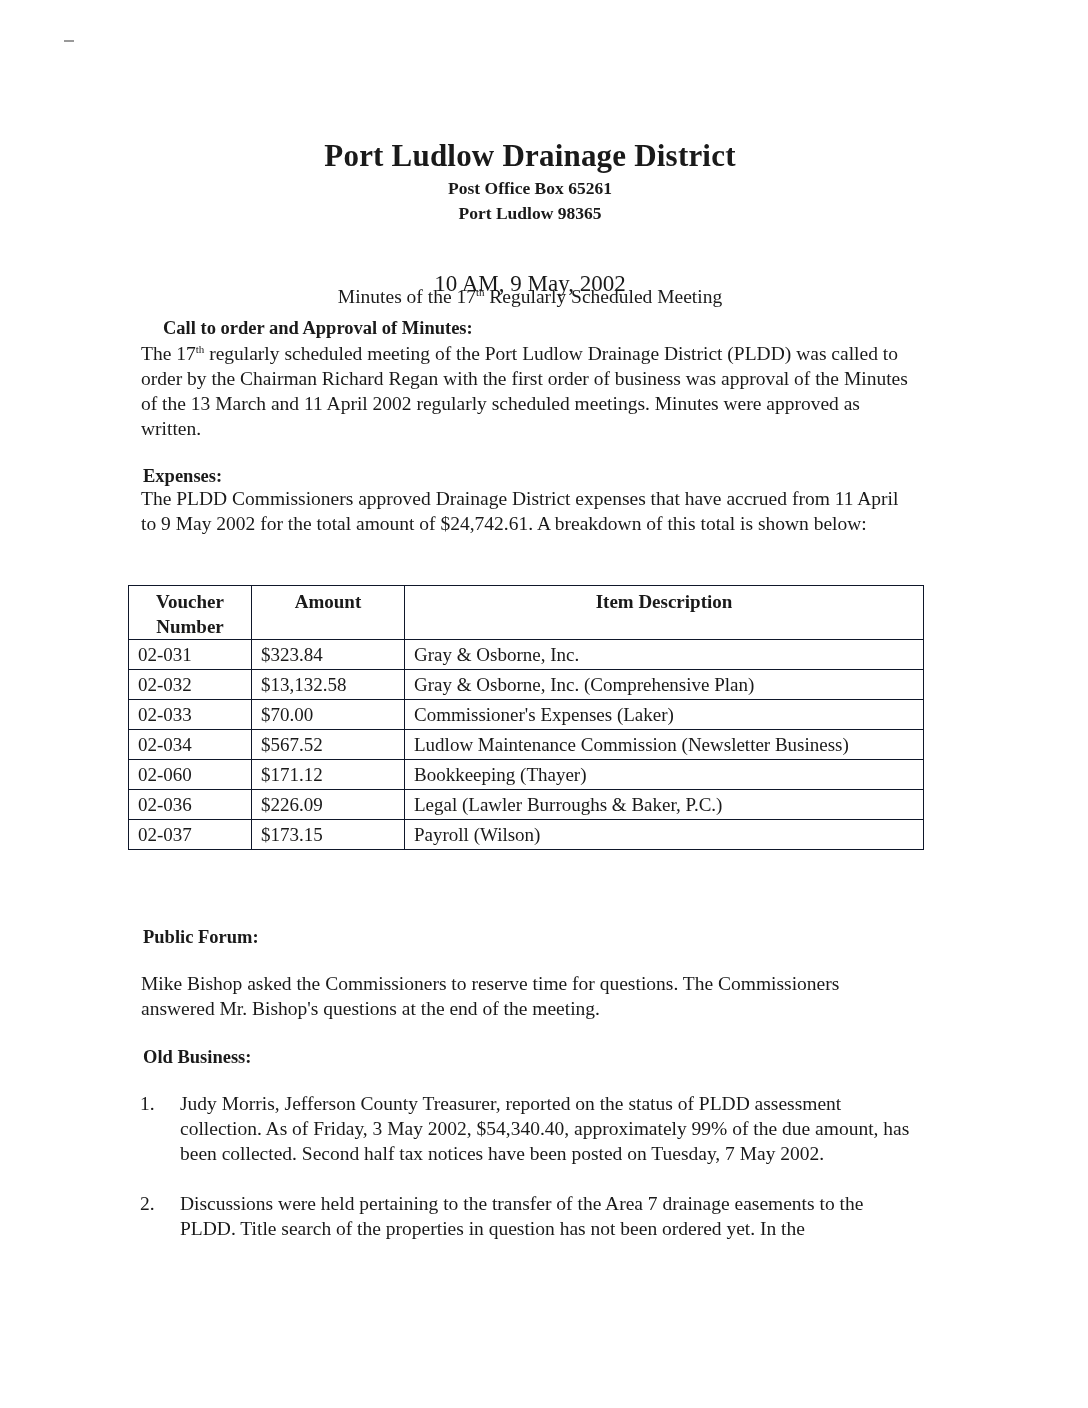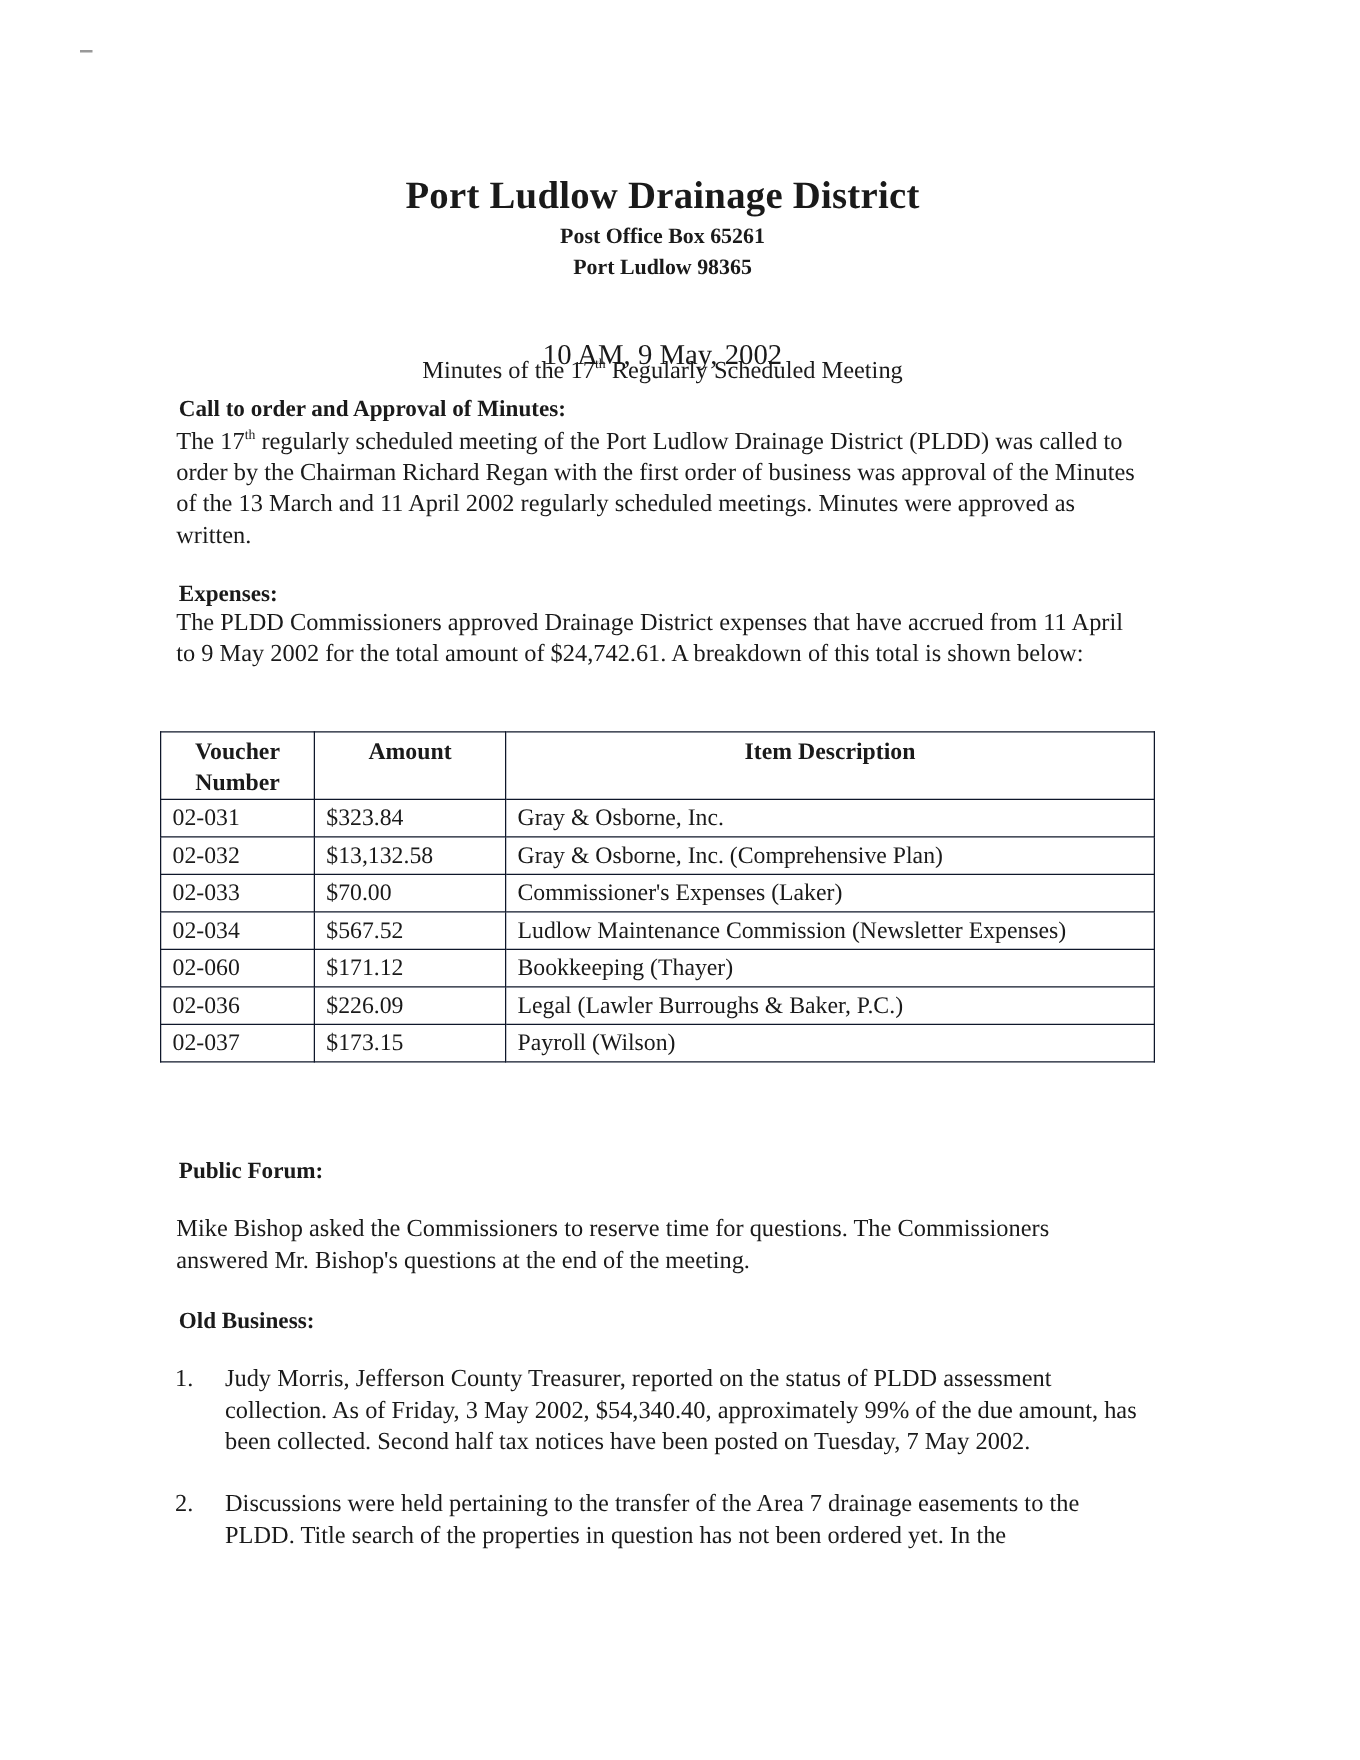--- a/index.html
+++ b/index.html
@@ -40,21 +40,21 @@
 
 <div class="page">
   <div class="speck"></div>
 
   <div class="center title">Port Ludlow Drainage District</div>
   <div class="center addr1">Post Office Box 65261</div>
   <div class="center addr2">Port Ludlow 98365</div>
   <div class="center sub1"><span>Minutes of the 17</span><sup>th</sup><span> Regularly Scheduled Meeting</span></div>
   <div class="center sub2">10 AM, 9 May, 2002</div>
 
-  <div class="heading" style="top:318px;">Call to order and Approval of Minutes:</div>
+  <div class="heading" style="top:318px;margin-left:20px;">Call to order and Approval of Minutes:</div>
   <div class="para" style="top:341px;"><span>The 17</span><sup>th</sup><span> regularly scheduled meeting of the Port Ludlow Drainage District (PLDD) was called to order by the Chairman Richard Regan with the first order of business was approval of the Minutes of the 13 March and 11 April 2002 regularly scheduled meetings.  Minutes were approved as written.</span></div>
 
   <div class="heading" style="top:466px;">Expenses:</div>
   <div class="para" style="top:486px;">The PLDD Commissioners approved Drainage District expenses that have accrued from 11 April to 9 May 2002 for the total amount of $24,742.61.  A breakdown of this total is shown below:</div>
 
   <table class="exp">
     <thead>
       <tr>
         <th class="col1" style="width:122px;">Voucher Number</th>
         <th class="col2">Amount</th>
@@ -73,21 +73,21 @@
           <td>Gray &amp; Osborne, Inc. (Comprehensive Plan)</td>
         </tr>
       <tr>
           <td>02-033</td>
           <td>$70.00</td>
           <td>Commissioner's Expenses (Laker)</td>
         </tr>
       <tr>
           <td>02-034</td>
           <td>$567.52</td>
-          <td>Ludlow Maintenance Commission (Newsletter Expenses)</td>
+          <td>Ludlow Maintenance Commission (Newsletter Business)</td>
         </tr>
       <tr>
           <td>02-060</td>
           <td>$171.12</td>
           <td>Bookkeeping (Thayer)</td>
         </tr>
       <tr>
           <td>02-036</td>
           <td>$226.09</td>
           <td>Legal (Lawler Burroughs &amp; Baker, P.C.)</td>

